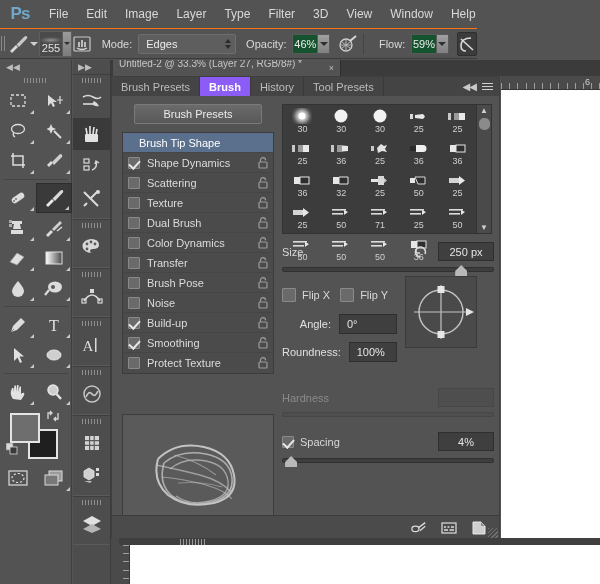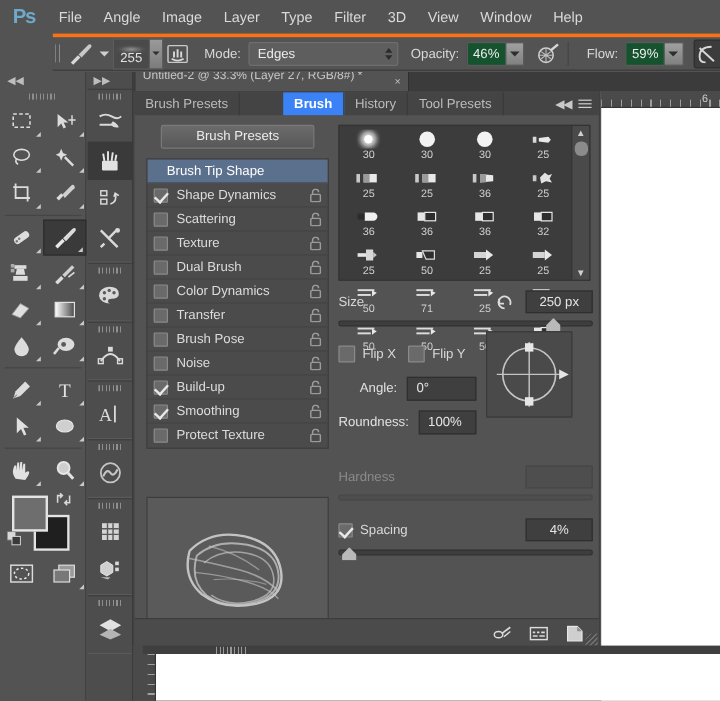--- a/index.html
+++ b/index.html
@@ -25,23 +25,23 @@
     color:#6fa8c8; font-weight:bold; font-size:17px; letter-spacing:-1px;
     font-family:"Liberation Sans", sans-serif;
   }
   .menu-item {
     padding:0 9px; height:28px; line-height:28px; font-size:12px; color:#d9d9d9;
     cursor:default; white-space:nowrap;
   }
 
   
   .optionsbar {
-    position:absolute; left:0; top:28px; width:557px; height:31px;
-    background:#535353; border-top:3px solid #f97316; border-bottom:1px solid #3b3b3b;
-    display:flex; align-items:center;margin-left:44px;
+    position:absolute; left:0; top:28px; width:477px; height:31px;
+    background:#535353; border-top:1px solid #f97316; border-bottom:1px solid #3b3b3b;
+    display:flex; align-items:center;
   }
   .grip {
     width:11px; height:31px; display:flex; align-items:center; justify-content:center;
   }
   .grip i {
     display:block; width:5px; height:15px;
     background:repeating-linear-gradient(90deg,#8a8a8a 0 1px,transparent 1px 3px);
   }
   .opt-brushicon {
     width:34px; height:31px; display:flex; align-items:center; justify-content:center;
@@ -183,21 +183,21 @@
     position:absolute; left:111px; top:76px; width:389px; height:462px;
     background:#535353; border:1px solid #3f3f3f;
   }
   .panel-tabs {
     height:19px; background:#444; display:flex; align-items:stretch; position:relative;
   }
   .ptab {
     padding:0 9px; display:flex; align-items:center; font-size:11px; color:#bcbcbc;
     border-right:1px solid #3a3a3a;
   }
-  .ptab.active { background:#3b82f6; color:#ffffff; font-weight:bold;margin-left:36px; }
+  .ptab.active { background:#8b5cf6; color:#ffffff; font-weight:bold; }
   .panel-tabs-right {
     margin-left:auto; display:flex; align-items:center; gap:6px; padding-right:6px;
   }
   .collapse-ico { color:#c9c9c9; font-size:10px; letter-spacing:-1px; }
   .menu-ico { display:flex; flex-direction:column; gap:2px; }
   .menu-ico span { display:block; width:11px;height:1px;background:#cfcfcf; }
 
   .panel-body { position:relative; height:443px; }
 
   .presets-btn-wrap { position:absolute; left:11px; top:8px; width:150px; display:flex; justify-content:center; }
@@ -234,21 +234,21 @@
     display:flex; align-items:center; justify-content:center; overflow:hidden;
   }
 
   
   .tipgrid-wrap {
     position:absolute; left:170px; top:8px; width:210px; height:130px;
     background:#3c3c3c; border:1px solid #333;
   }
   .tipgrid {
     position:absolute; left:0;top:0; width:194px; height:128px;
-    display:grid; grid-template-columns:repeat(4,1fr); grid-auto-rows:32px;
+    display:grid; grid-template-columns:repeat(5,1fr); grid-auto-rows:32px;
   }
   .tip {
     display:flex; flex-direction:column; align-items:center; justify-content:flex-start;
     padding-top:2px;
   }
   .tip .sw { height:17px; display:flex; align-items:center; justify-content:center; }
   .tip .n { font-size:9px; color:#cfcfcf; line-height:10px; }
   .gridscroll {
     position:absolute; right:0; top:0; width:15px; height:128px; background:#4a4a4a;
     border-left:1px solid #333; display:flex; flex-direction:column; align-items:center;
@@ -339,21 +339,21 @@
   svg { display:block; }
 </style>
 </head>
 <body>
 
 <div class="app">
 
   <div class="menubar">
     <div class="ps-logo">Ps</div>
     <div class="menu-item">File</div>
-    <div class="menu-item">Angle</div>
+    <div class="menu-item">Edit</div>
     <div class="menu-item">Image</div>
     <div class="menu-item">Layer</div>
     <div class="menu-item">Type</div>
     <div class="menu-item">Filter</div>
     <div class="menu-item">3D</div>
     <div class="menu-item">View</div>
     <div class="menu-item">Window</div>
     <div class="menu-item">Help</div>
   </div>
 

